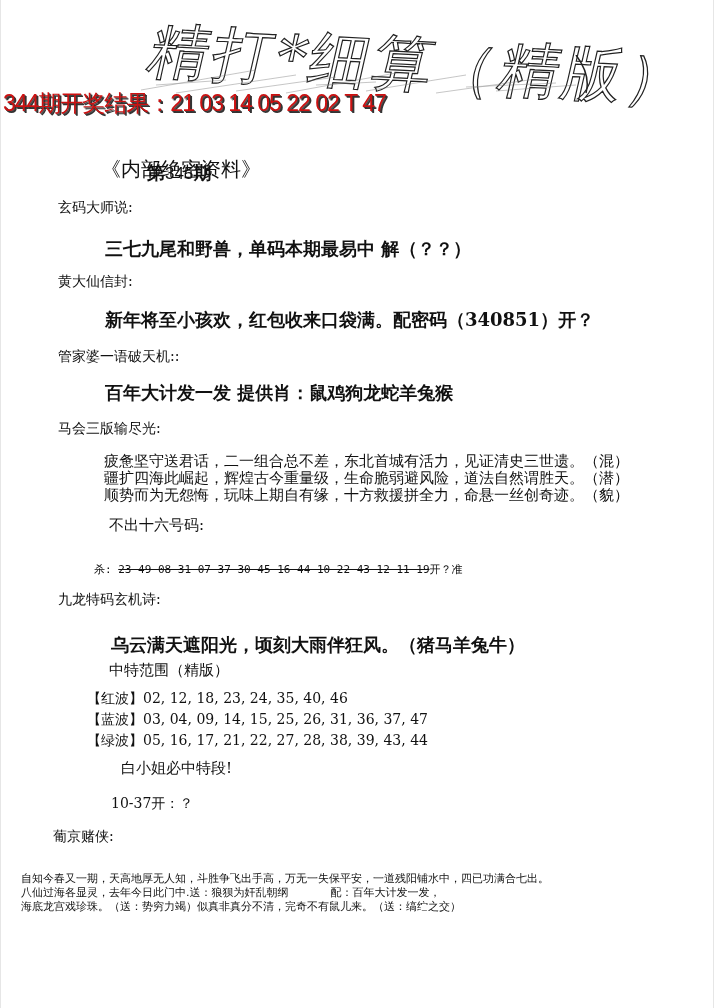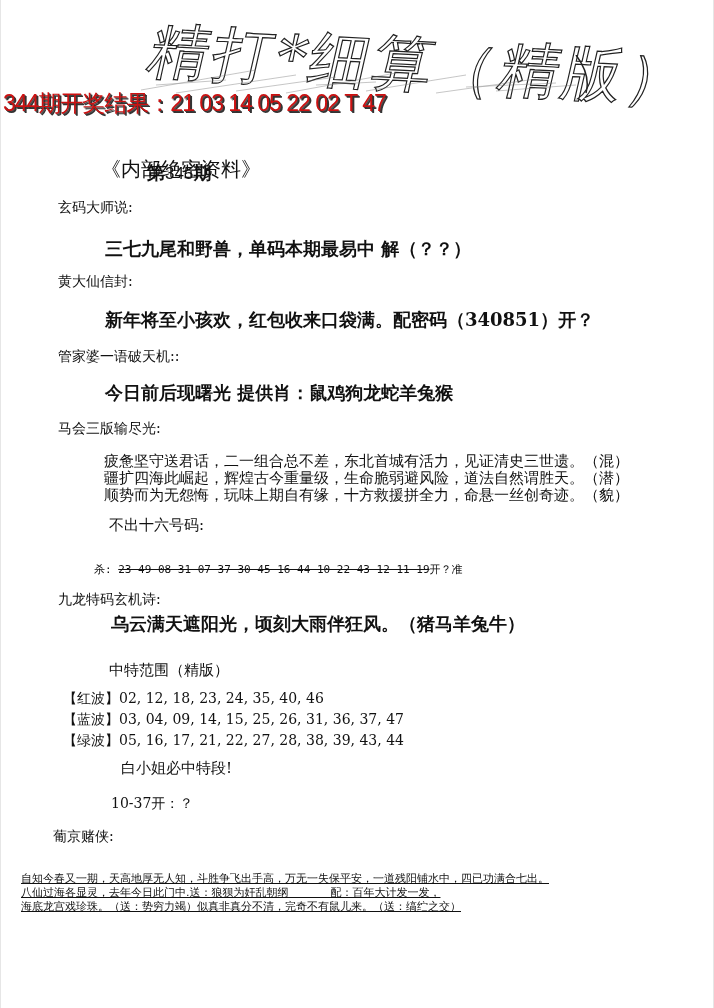--- a/index.html
+++ b/index.html
@@ -38,23 +38,23 @@
     .doc-title { left: 100px; top: 156px; font-size: 20px; }
     .label { font-size: 14px; font-family: "DejaVu Serif", serif; text-align: center; }
     .big { font-size: 18px; font-weight: bold; }
     .mid { font-size: 15px; }
     .poem { left: 103px; font-size: 15px; font-family: Liberation Serif, serif; line-height: 17px; }
     .kill-line {
       left: 93px; top: 562px; font-family: "DejaVu Sans Mono", monospace; font-size: 11px;
     }
     .kill-line .nums { text-decoration: line-through; text-decoration-thickness: 1px; }
     .wave { font-size: 14px; font-family: "DejaVu Serif", serif; }
-    .wave .tag { font-family: Liberation Serif, serif; }
+    .wave .tag { font-family: Liberation Serif, serif; margin-left: 24px; }
     .footer-text {
-      left: 20px; font-family: "DejaVu Sans", sans-serif; font-size: 11px; line-height: 14px; text-decoration: underline;
+      left: 20px; font-family: "DejaVu Sans", sans-serif; font-size: 11px; line-height: 14px;
     }
   </style>
 </head>
 <body>
 
 <div class="abs title-art">
   <span>精打*细算（精版）</span>
 </div>
 <svg class="abs" style="left:135px;top:55px;width:460px;height:40px">
   <g stroke="#777" stroke-width="0.6" fill="none" opacity="0.7">
@@ -72,34 +72,34 @@
 
 <div class="abs doc-title">《内部绝密资料》</div>
 
 <div class="abs label" style="left:57px;top:199px">玄码大师说:</div>
 <div class="abs big" style="left:104px;top:237px">三七九尾和野兽，单码本期最易中 解（？？）</div>
 
 <div class="abs label" style="left:57px;top:273px">黄大仙信封:</div>
 <div class="abs big" style="left:104px;top:308px">新年将至小孩欢，红包收来口袋满。配密码（340851）开？</div>
 
 <div class="abs label" style="left:57px;top:348px">管家婆一语破天机::</div>
-<div class="abs big" style="left:104px;top:381px">今日前后现曙光 提供肖：鼠鸡狗龙蛇羊兔猴</div>
+<div class="abs big" style="left:104px;top:381px">百年大计发一发 提供肖：鼠鸡狗龙蛇羊兔猴</div>
 
 <div class="abs label" style="left:57px;top:420px">马会三版输尽光:</div>
 <div class="abs poem" style="top:453px">疲惫坚守送君话，二一组合总不差，东北首城有活力，见证清史三世遗。（混）</div>
 <div class="abs poem" style="top:470px">疆扩四海此崛起，辉煌古今重量级，生命脆弱避风险，道法自然谓胜天。（潜）</div>
 <div class="abs poem" style="top:487px">顺势而为无怨悔，玩味上期自有缘，十方救援拼全力，命悬一丝创奇迹。（貌）</div>
 <div class="abs label" style="left:108px;top:516px;font-size:15px">不出十六号码:</div>
 
 <div class="abs kill-line">
   <span>杀: </span><span class="nums">23 49 08 31 07 37 30 45 16 44 10 22 43 12 11 19</span><span>开？准</span>
 </div>
 
 <div class="abs label" style="left:57px;top:591px">九龙特码玄机诗:</div>
-<div class="abs big" style="left:110px;top:612px">乌云满天遮阳光，顷刻大雨伴狂风。（猪马羊兔牛）</div>
+<div class="abs big" style="left:110px;top:633px">乌云满天遮阳光，顷刻大雨伴狂风。（猪马羊兔牛）</div>
 <div class="abs mid" style="left:108px;top:661px">中特范围（精版）</div>
 
 <div class="abs wave" style="left:62px;top:690px">
   <span class="tag">【红波】</span><span>02, 12, 18, 23, 24, 35, 40, 46</span>
 </div>
 <div class="abs wave" style="left:62px;top:711px">
   <span class="tag">【蓝波】</span><span>03, 04, 09, 14, 15, 25, 26, 31, 36, 37, 47</span>
 </div>
 <div class="abs wave" style="left:62px;top:732px">
   <span class="tag">【绿波】</span><span>05, 16, 17, 21, 22, 27, 28, 38, 39, 43, 44</span>

